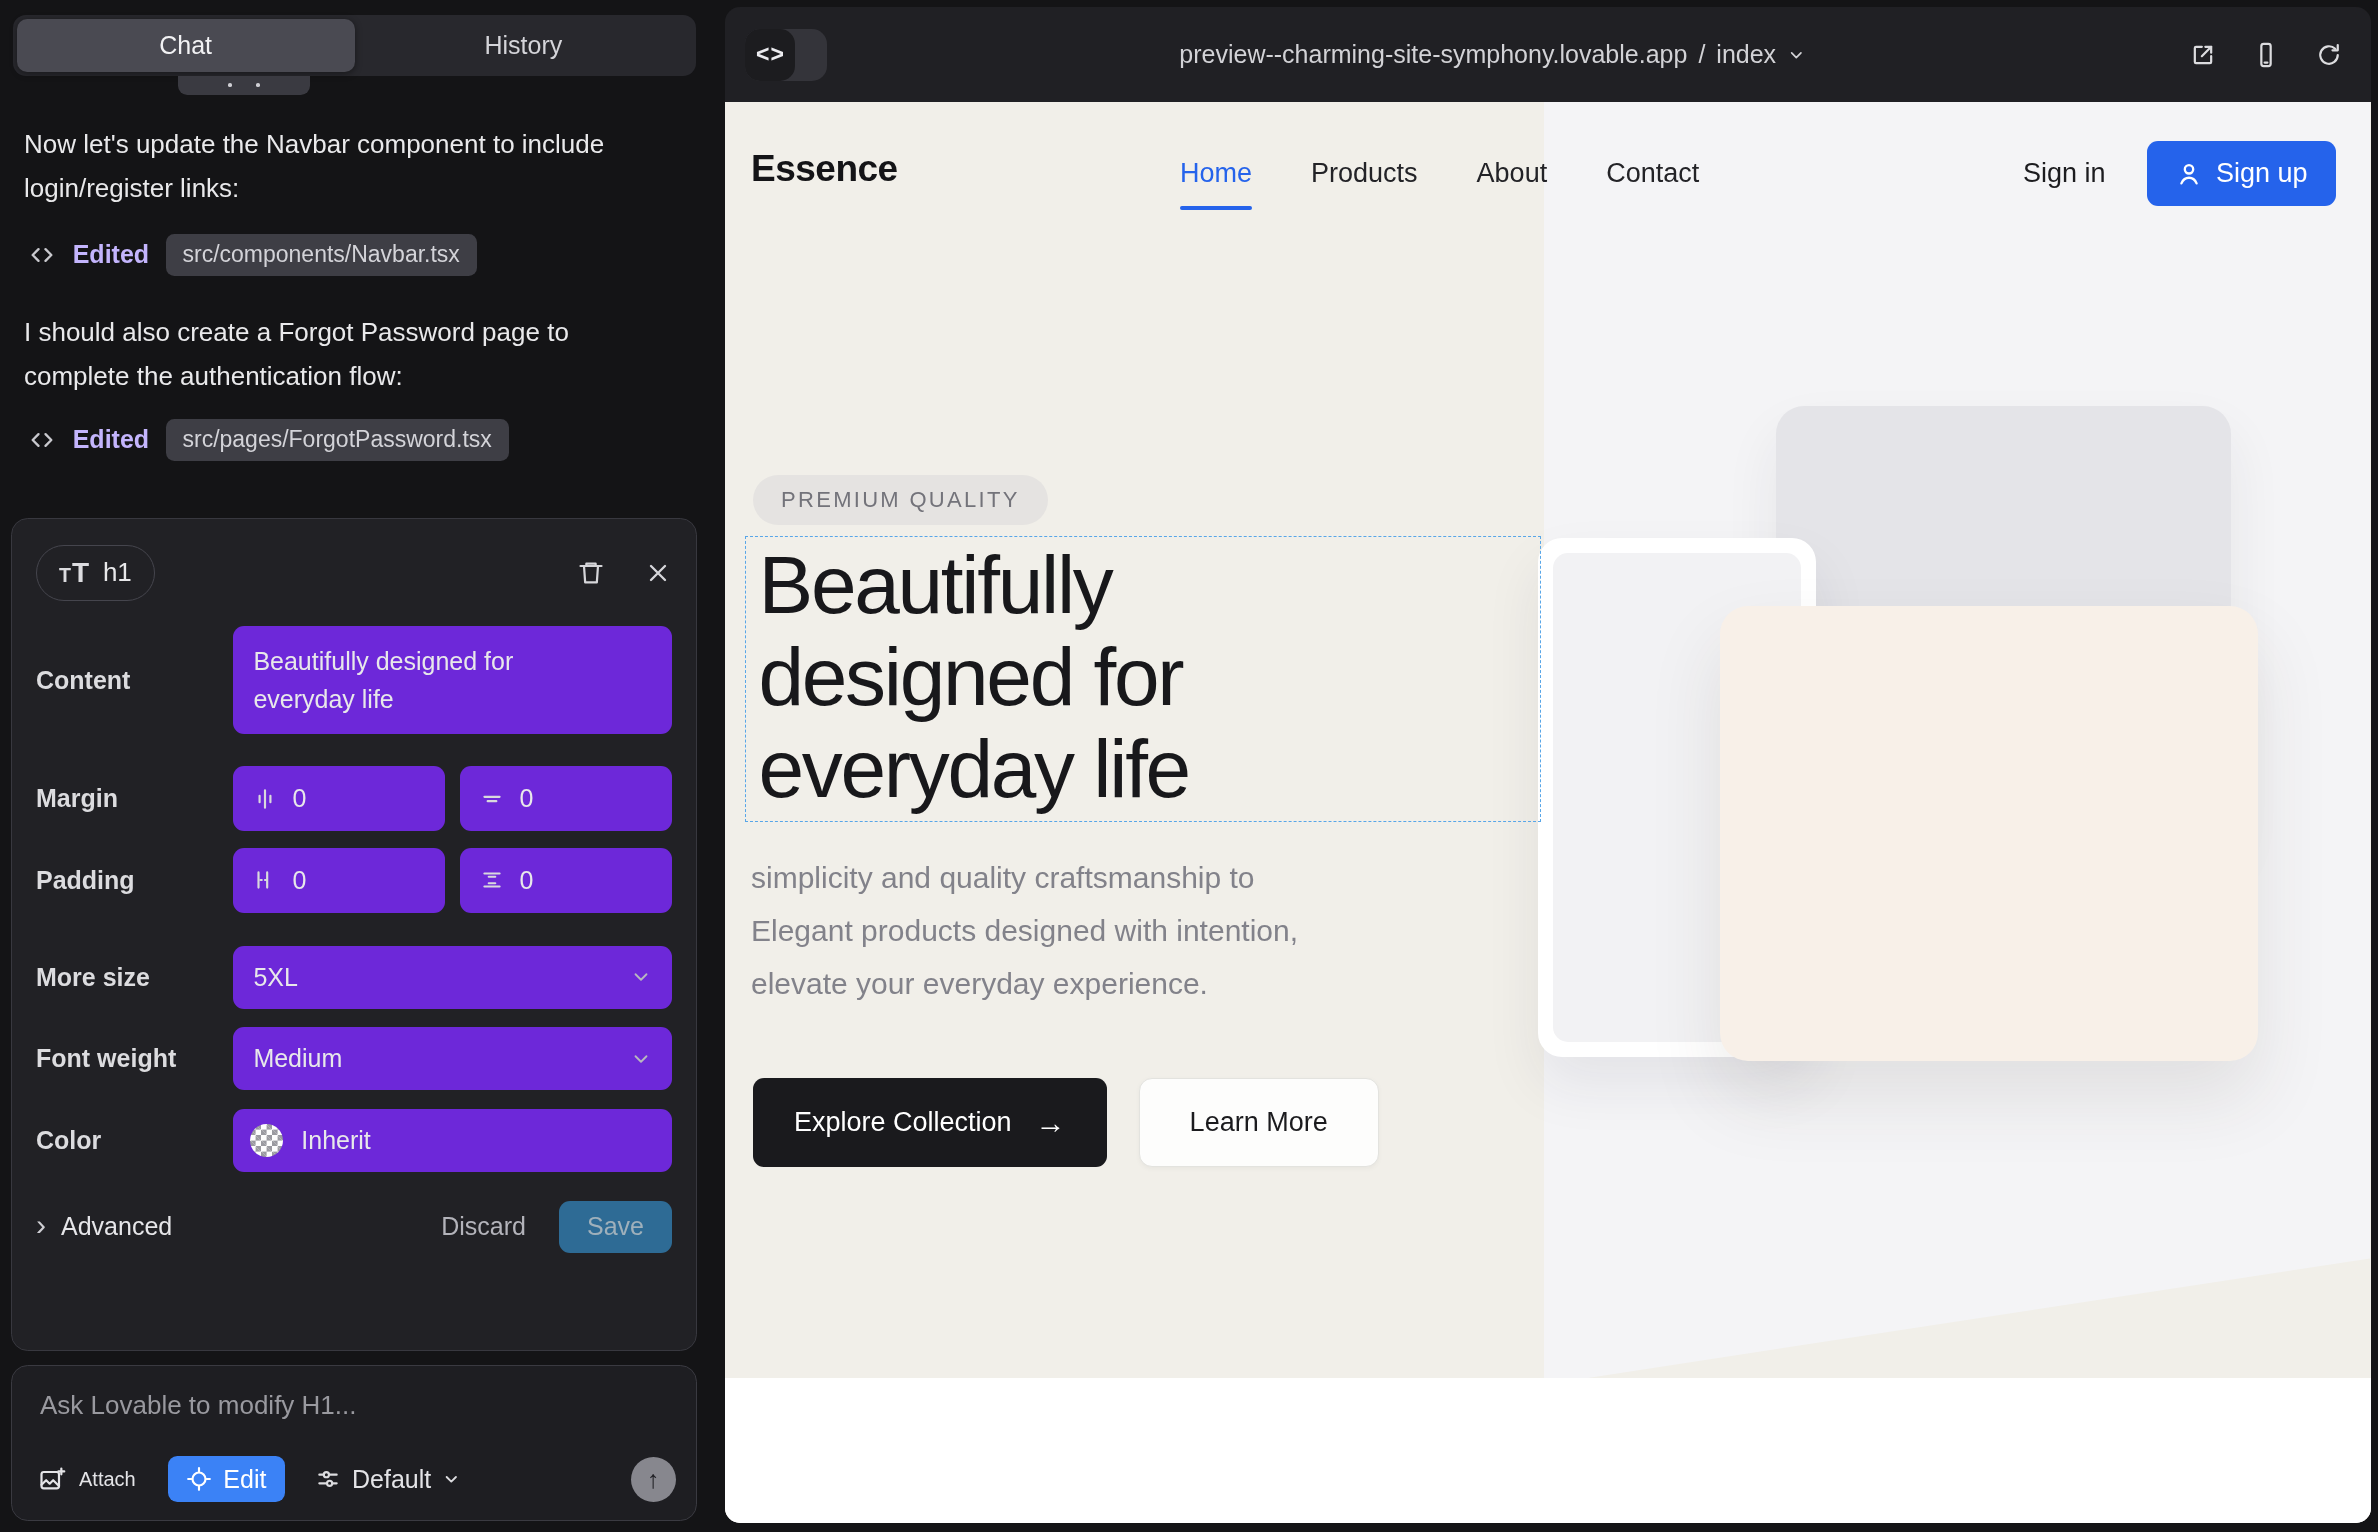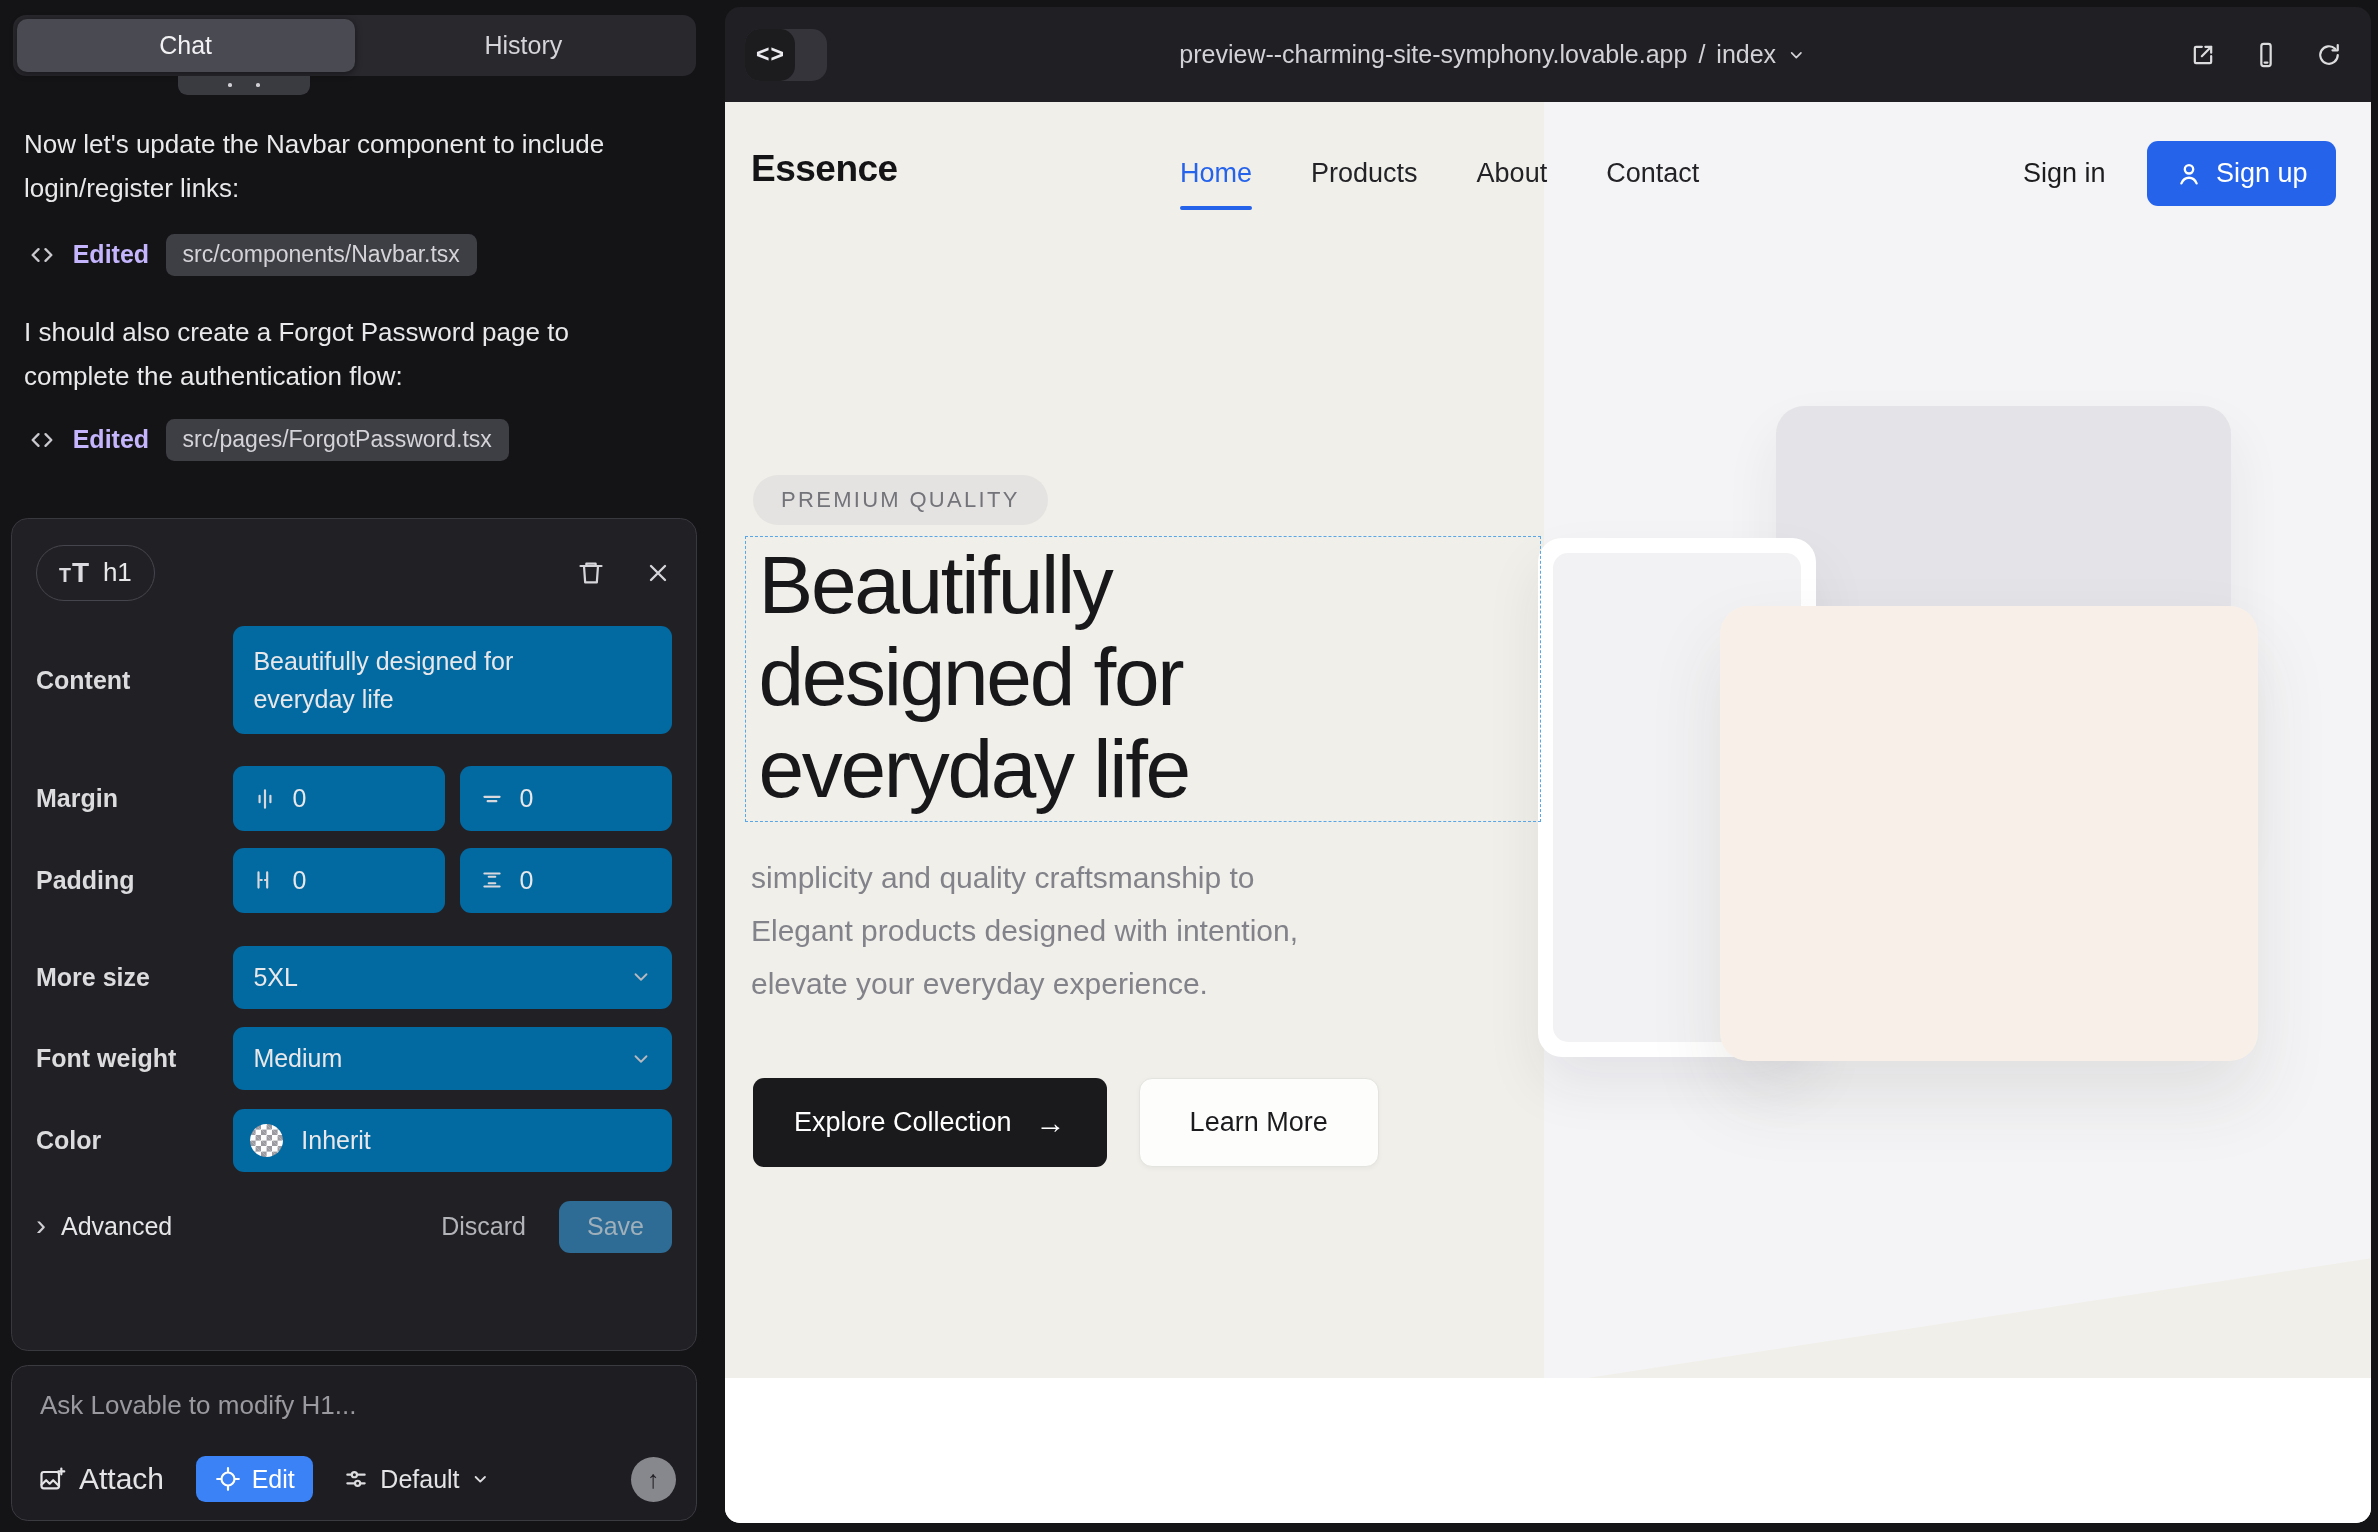--- a/index.html
+++ b/index.html
@@ -45,21 +45,21 @@
   .tag-badge { display:flex; align-items:center; gap:13px; border:0.9px solid #45454d;
     border-radius:28px; height:56px; padding:0 22px; color:#e8e8ea; }
   .tt { font-size:28px; font-weight:600; color:#dcdce0; letter-spacing:0.9px; }
   .tt::first-letter { font-size:70%; }
   .tag-name { font-size:26px; color:#e8e8ea; }
   .insp-head .spacer { flex:1; }
   .head-ic { color:#d6d6da; margin-left:39px; cursor:pointer; }
 
   .row { display:flex; align-items:center; }
   .row-label { width:197px; font-size:25px; font-weight:600; color:#dcdcdf; flex:none; }
-  .ctl { background:#0369a1; border-radius:11px; color:#e8e8ea; }
+  .ctl { background:#6d28d9; border-radius:11px; color:#e8e8ea; }
 
   #row-content { margin-top:24px; align-items:center; }
   .content-box { flex:1; min-height:108px; padding:16px 20.4px; font-size:25px; line-height:38px; }
 
   #row-margin { margin-top:32px; }  #row-padding { margin-top:16.7px; }
   .pair { flex:1; display:flex; gap:15px; }
   .num-input { flex:1; height:65px; display:flex; align-items:center; gap:15px; padding-left:18.6px;
     font-size:25px; }
   .num-input svg { color:#d9d9dd; }
 
@@ -87,21 +87,21 @@
   .save-btn { background:#2e6b95; border-radius:11px; height:52px; padding:0 28px;
     display:flex; align-items:center; font-size:25px; color:#9fb0bb; cursor:pointer; }
 
   
   #composer { position:absolute; left:11px; top:1365px; width:686px; height:156px;
     background:#1e1e22; border:0.9px solid #3a3a41; border-radius:16.7px; }
   .composer-input { position:absolute; left:28px; top:24px; right:44px;
     font-size:26px; color:#99999f; }
   .composer-row { position:absolute; left:26px; right:20.4px; bottom:16.7px; height:48px;
     display:flex; align-items:center; }
-  .attach { display:flex; align-items:center; gap:13px; font-size:30px; color:#e4e4e7; cursor:pointer; }
+  .attach { display:flex; align-items:center; gap:13px; font-size:20px; color:#e4e4e7; cursor:pointer; }
   .edit-pill { margin-left:32px; background:#3b82f6; border-radius:9.3px; height:46px;
     display:flex; align-items:center; gap:11px; padding:0 18.6px; color:#fff; font-size:25px; cursor:pointer; }
   .default-ctl { margin-left:30px; display:flex; align-items:center; gap:11px;
     font-size:25px; color:#e4e4e7; cursor:pointer; }
   .default-ctl svg { color:#dcdcdf; }
   .composer-row .spacer { flex:1; }
   .send-btn { width:45px; height:45px; border-radius:50%; background:#87878e;
     display:flex; align-items:center; justify-content:center; cursor:pointer;
     font-size:25px; font-weight:700; color:#212126; }
 

